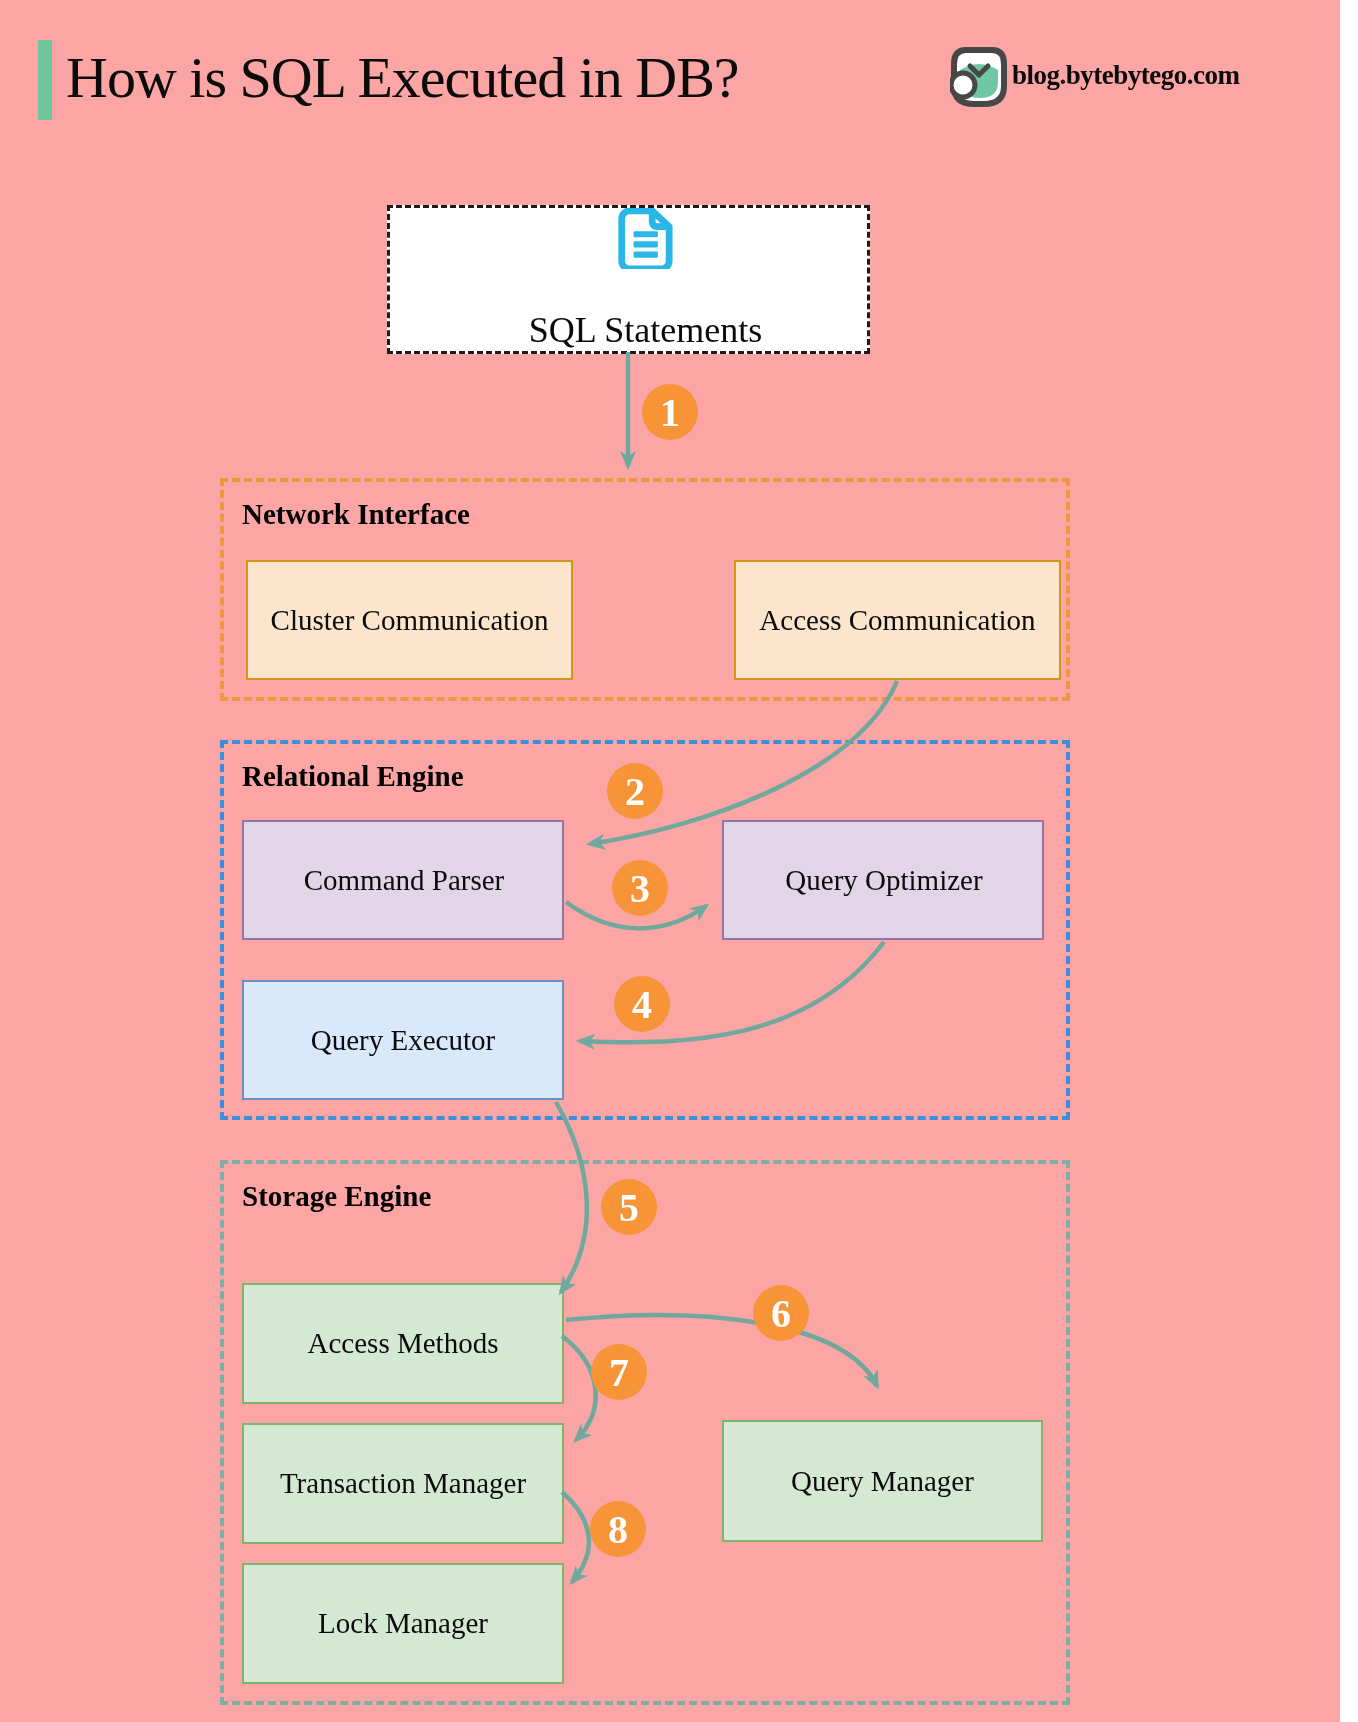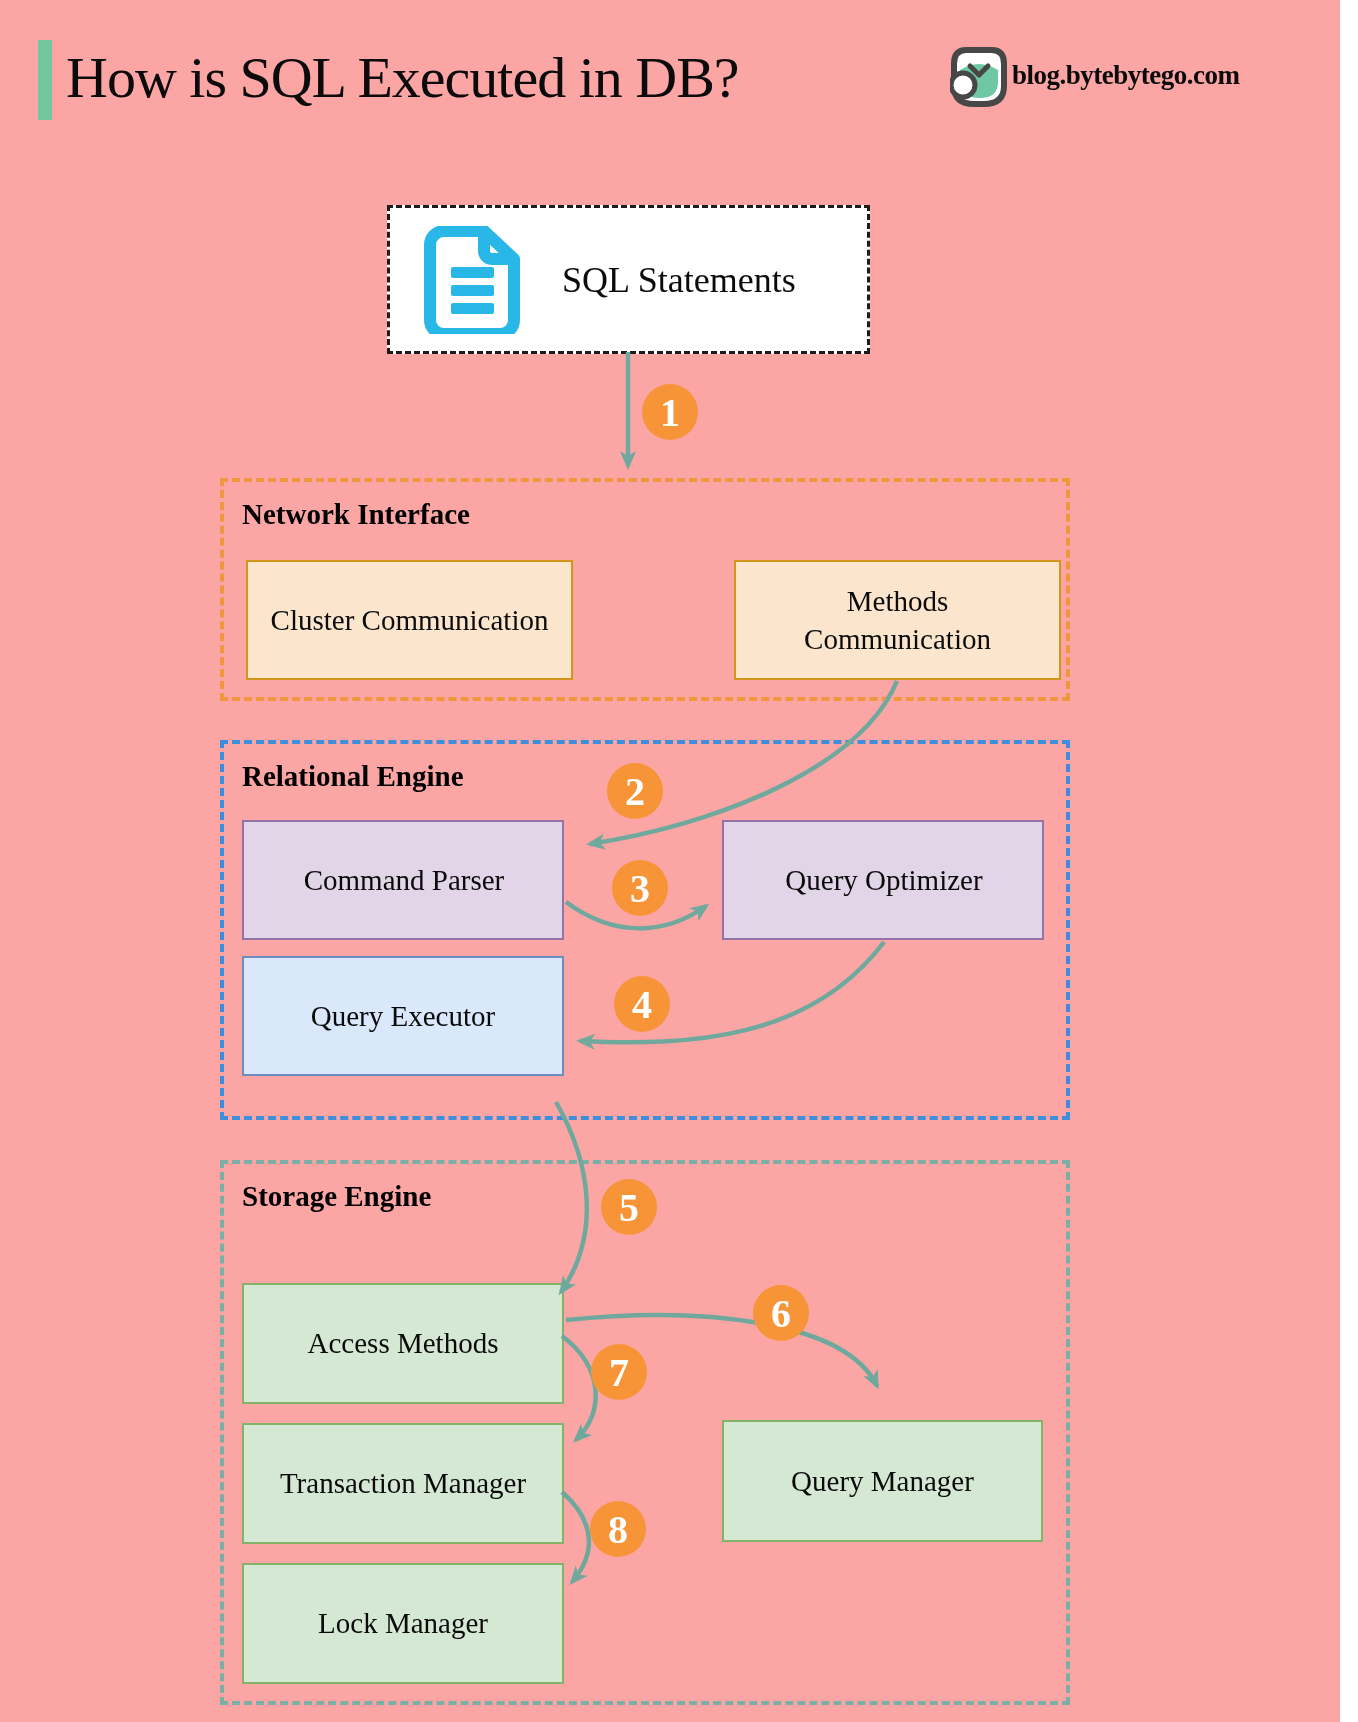--- a/index.html
+++ b/index.html
@@ -7,40 +7,40 @@
     position:relative;width:1340px;height:1722px;background:#fca5a5;overflow:hidden;
     font-family:Liberation Serif, serif;color:#0b0b0b;
   }
   .abs{position:absolute;}
   
   #accent-bar{left:38px;top:40px;width:14px;height:80px;background:#70C79E;}
   #page-title{left:66px;top:36px;height:84px;line-height:84px;font-size:58px;font-weight:400;letter-spacing:-1px;white-space:nowrap;}
   #brand-text{left:1012px;top:60px;font-size:27px;font-weight:700;letter-spacing:-0.5px;}
   
   #sql-box{left:387px;top:205px;width:483px;height:149px;border:3px dashed #1c1c1c;box-sizing:border-box;
-           display:flex;align-items:center;padding-left:34px;gap:40px;background:#ffffff;}
+           display:flex;align-items:center;padding-left:34px;gap:40px;background:#ffffff;flex-direction:column;}
   #sql-label{font-size:36px;}
   
   .container{box-sizing:border-box;background:transparent;}
   #network-box{left:220px;top:478px;width:850px;height:223px;border:4px dashed #F0963C;}
   #relational-box{left:220px;top:740px;width:850px;height:380px;border:4px dashed #3E8EDE;}
   #storage-box{left:220px;top:1160px;width:850px;height:545px;border:4px dashed #7BAEA5;}
   .section-title{position:absolute;left:18px;top:16px;font-size:29px;font-weight:700;color:#000;}
   
   .node{box-sizing:border-box;border:2px solid;display:flex;align-items:center;justify-content:center;
         text-align:center;font-size:29px;line-height:1.32;padding:4px 14px;}
   .node.orange{background:#FBE5CD;border-color:#D0971B;}
   .node.purple{background:#E1D5E7;border-color:#9673A6;padding-left:16px;}
   .node.blue{background:#DAE8FC;border-color:#6C8EBF;}
   .node.green{background:#D5E8D4;border-color:#82B366;margin-top:20px;}
   #cluster-node{left:246px;top:560px;width:327px;height:120px;}
   #client-node{left:734px;top:560px;width:327px;height:120px;}
   #parser-node{left:242px;top:820px;width:322px;height:120px;}
   #optimizer-node{left:722px;top:820px;width:322px;height:120px;}
-  #executor-node{left:242px;top:956px;width:322px;height:120px;}
+  #executor-node{left:242px;top:980px;width:322px;height:120px;}
   #access-node{left:242px;top:1263px;width:322px;height:121px;}
   #transaction-node{left:242px;top:1403px;width:322px;height:121px;}
   #lock-node{left:242px;top:1543px;width:322px;height:121px;}
   #buffer-node{left:722px;top:1400px;width:321px;height:122px;}
   
   #arrow-layer{left:0;top:0;width:1358px;height:1722px;pointer-events:none;}
   
   .badge{width:56px;height:56px;border-radius:50%;background:#F79438;color:#ffffff;
          display:flex;align-items:center;justify-content:center;font-size:40px;font-weight:700;z-index:5;}
   #badge-1{left:642px;top:384px;}
@@ -78,21 +78,21 @@
     <span id="sql-label">SQL Statements</span>
   </div>
 
   <div class="abs container" id="network-box">
     <div class="section-title">Network Interface</div>
   </div>
   <div class="abs node orange" id="cluster-node">
     <span>Cluster Communication</span>
   </div>
   <div class="abs node orange" id="client-node">
-    <span>Methods Communication</span>
+    <span>Access Communication</span>
   </div>
 
   <div class="abs container" id="relational-box">
     <div class="section-title">Relational Engine</div>
   </div>
   <div class="abs node purple" id="parser-node">
     <span>Command Parser</span>
   </div>
   <div class="abs node purple" id="optimizer-node">
     <span>Query Optimizer</span>

